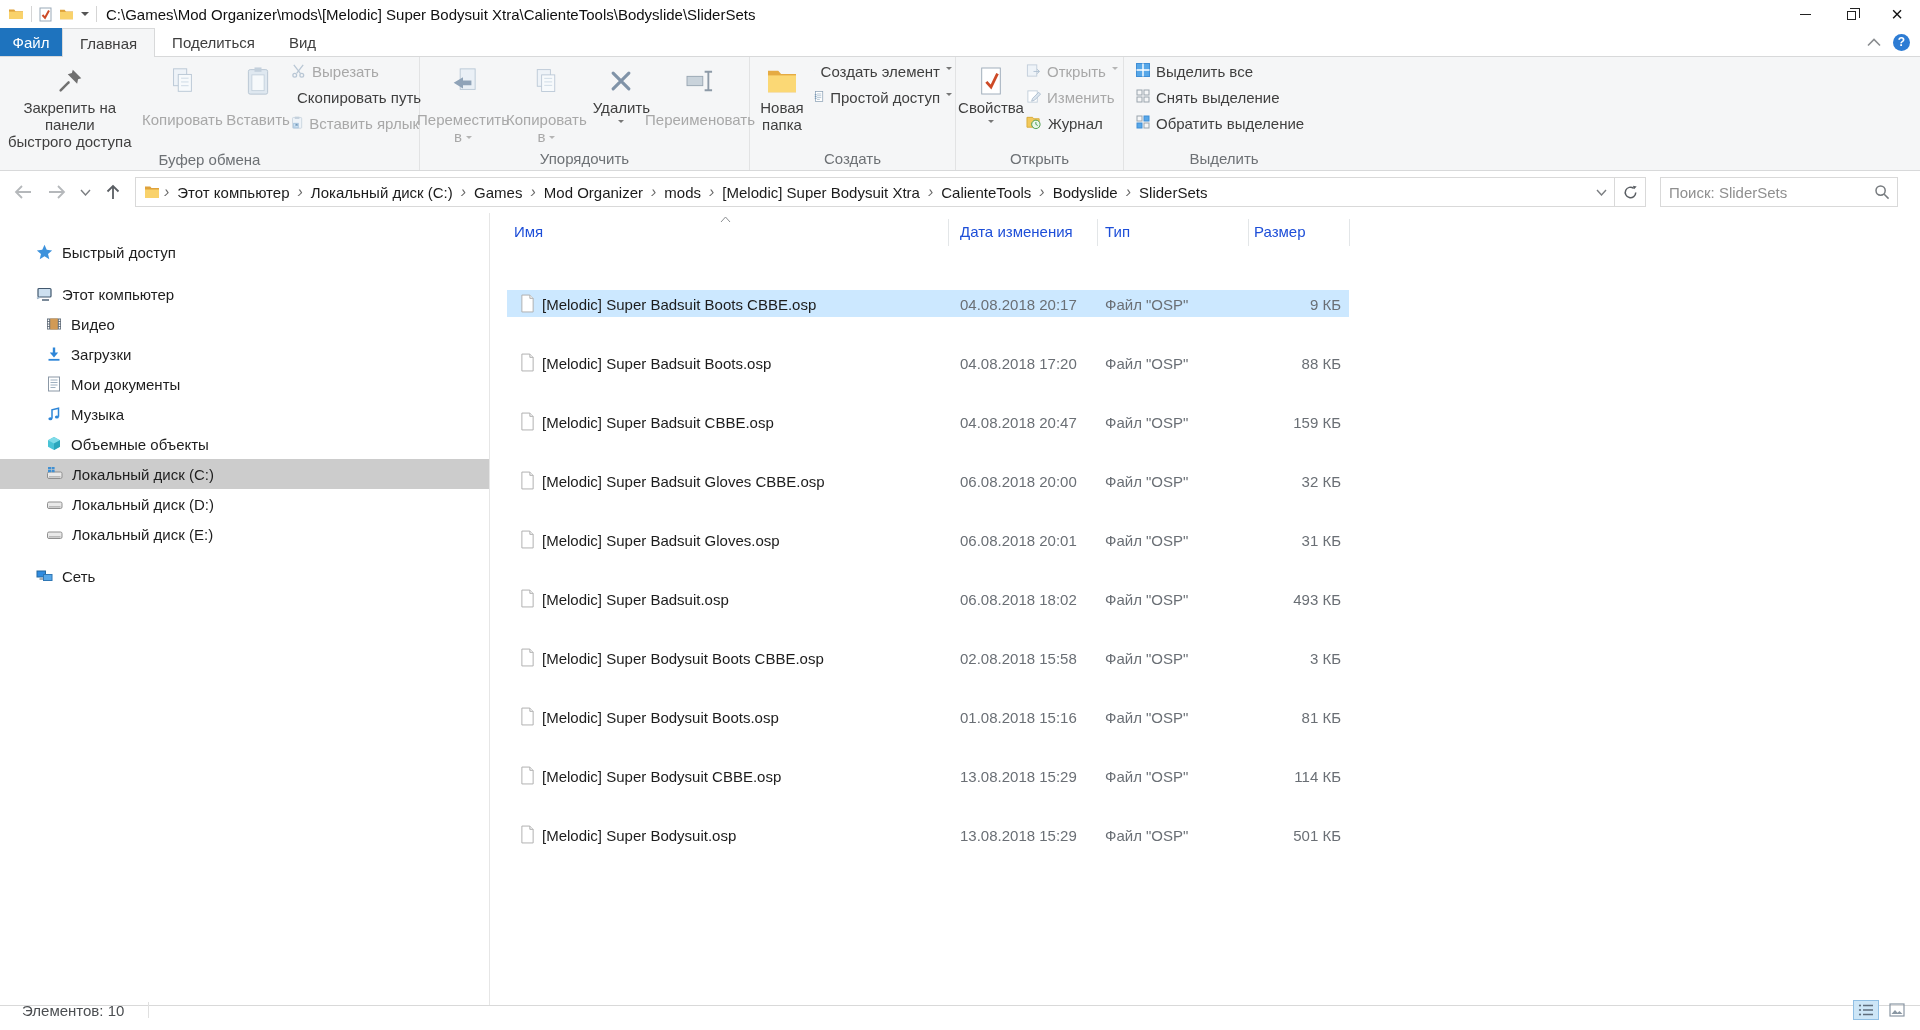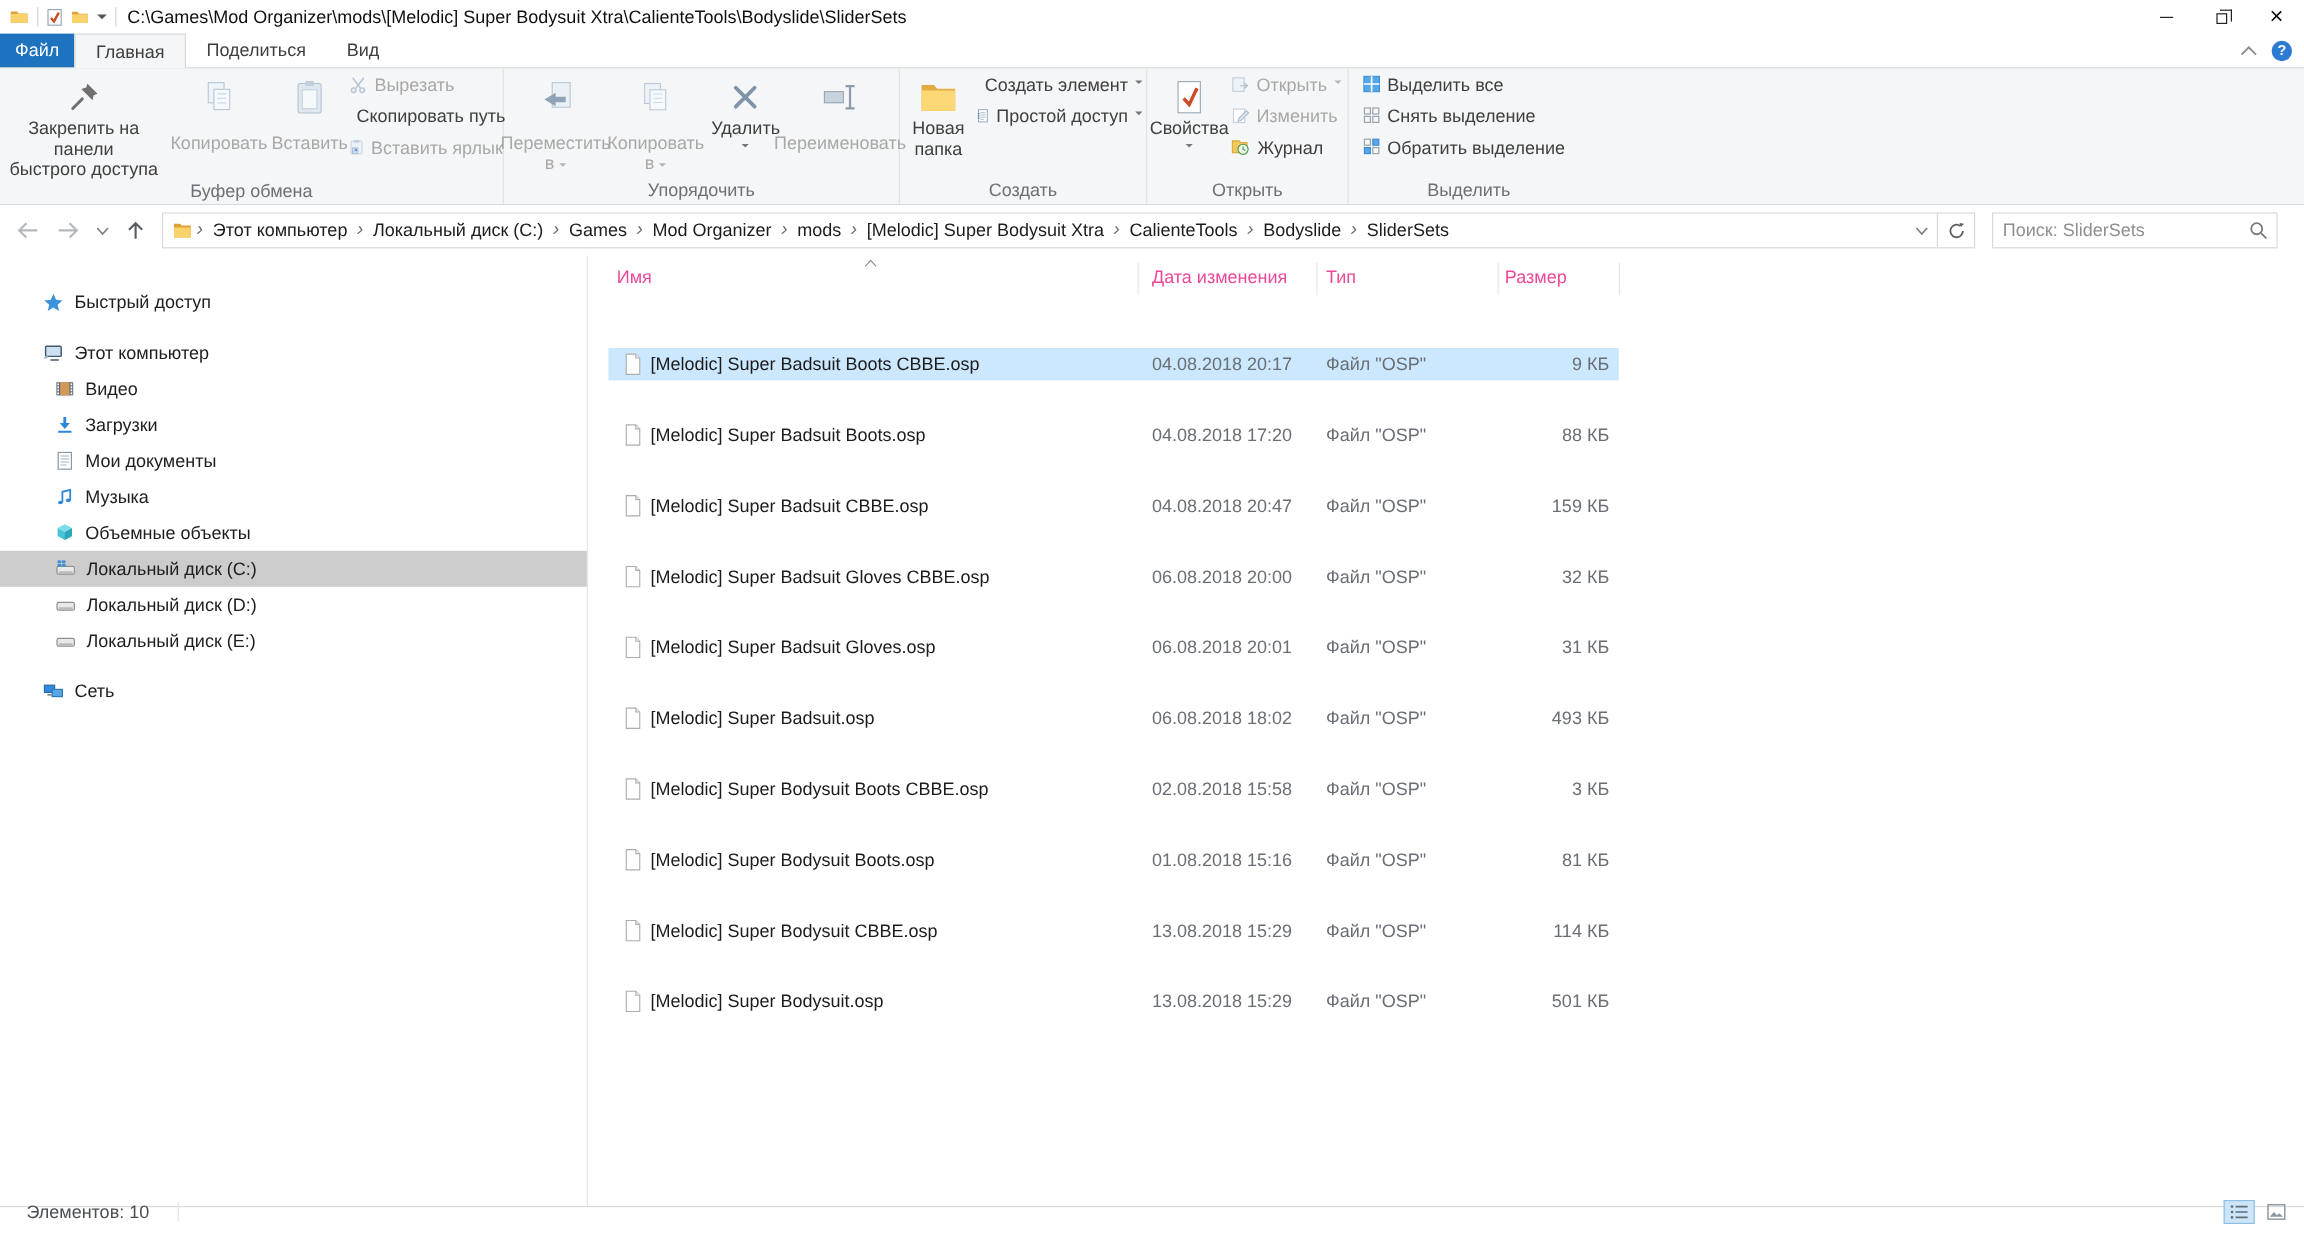--- a/index.html
+++ b/index.html
@@ -66,21 +66,21 @@
   .main { flex:1; display:flex; overflow:hidden; }
   .sidebar { width:490px; border-right:1px solid #e6e6e6; padding-top:24px; }
   .side-item { height:30px; display:flex; align-items:center; gap:9px; }
   .side-item.lvl0 { padding-left:36px; }
   .side-item.lvl1 { padding-left:46px; }
   .side-item.gap { margin-top:12px; }
   .side-item.selected { background:#cccccc; }
   .side-item span { white-space:nowrap; }
 
   .content { flex:1; position:relative; }
-  .header-row { position:absolute; top:4px; left:0; right:0; height:30px; color:#ec4899; }
+  .header-row { position:absolute; top:4px; left:0; right:0; height:30px; color:#1d4ed8; }
   .hcell { position:absolute; top:6px; white-space:nowrap; }
   .hsep { position:absolute; top:2px; width:1px; height:27px; background:#e3e6e8; }
   .sort-caret { position:absolute; top:-1px; left:230px; }
   .rows { position:absolute; top:45px; left:17px; right:0; }
   .frow { position:relative; height:27px; width:842px;margin-top:32px; }
   .frow.selected { background:#cce8ff; }
   .fcell { position:absolute; top:50%; transform:translateY(-50%); white-space:nowrap; }
   .fc-icon { left:13px; top:4px; transform:none; }
   .fc-name { left:35px; color:#1c1c1c; }
   .fc-date { left:453px; color:#6a6f75; }

